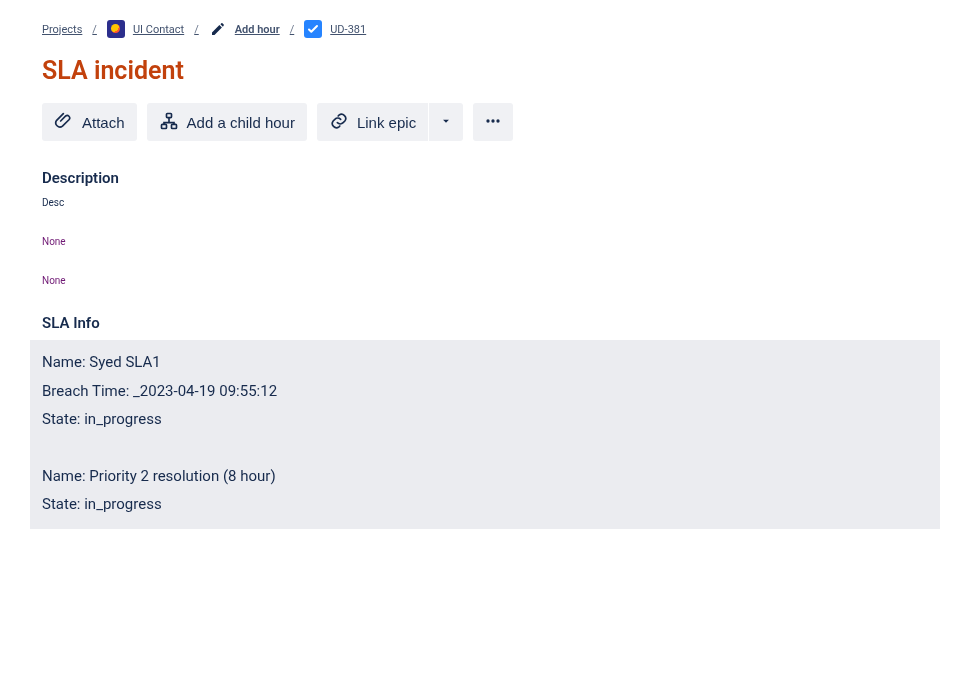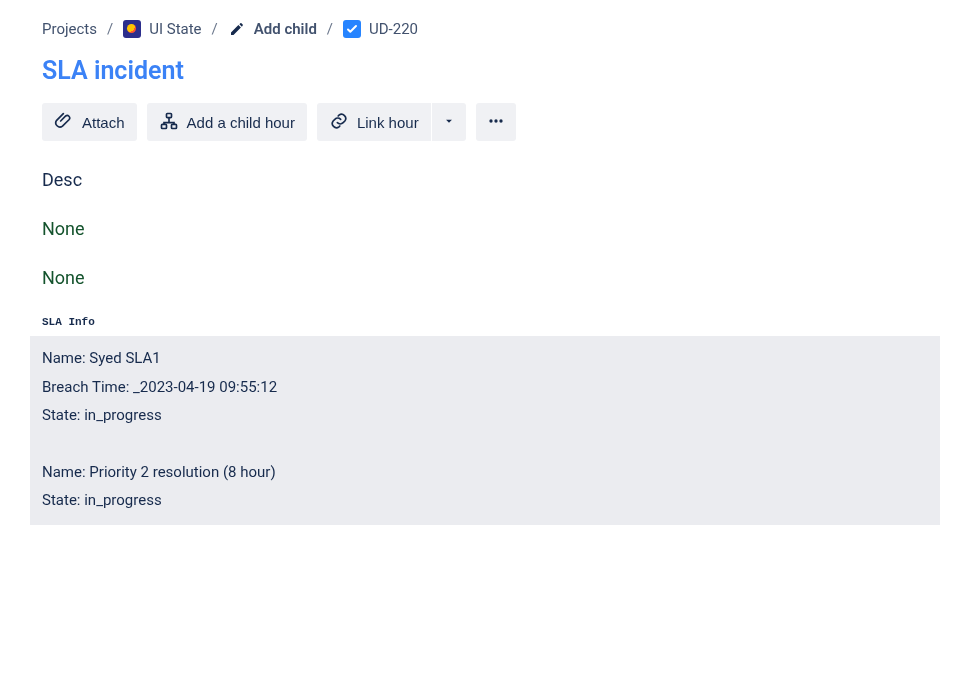--- a/index.html
+++ b/index.html
@@ -9,24 +9,26 @@
     font-family: -apple-system, BlinkMacSystemFont, "Segoe UI", Roboto, Helvetica, Arial, sans-serif;
     font-size: 14px;
     color: #172B4D;
     background: #fff;
     width: 972px;
   }
 
   
   .breadcrumb {
     display: flex;
+    align-items: center;
     gap: 10px;
-    font-size: 15px;
+    font-size: 11px;
     color: #42526E;
     margin-bottom: 18px;
+    text-decoration: underline;
   }
   .breadcrumb .crumb {
     display: flex;
     align-items: center;
     gap: 8px;
     cursor: pointer;
   }
   .breadcrumb .sep { color: #6B778C; }
   .bc-icon {
     width: 18px;
@@ -47,21 +49,21 @@
     width:9px;height:9px;border-radius:50%;
     background: radial-gradient(circle at 30% 30%, #FFC400 0 55%, #FF5630 56% 100%);
     top:4px;left:4px;
   }
 
   
   h1.page-title {
     margin: 0 0 18px 0;
     font-size: 25px;
     font-weight: 600;
-    color: #3b82f6;
+    color: #c2410c;
   }
 
   
   .actions {
     display: flex;
     gap: 10px;
     margin-bottom: 28px;
   }
   .btn {
     background: #F0F1F4;
@@ -82,70 +84,69 @@
 
   
   .section { margin-bottom: 28px; }
   .section-label {
     font-size: 15px;
     font-weight: 600;
     color: #172B4D;
     margin-bottom: 10px;
   }
   .section-value {
-    font-size: 18px;
-    color: #172B4D;
-  }
-  .section-value.muted { color: #14532d; }
+    font-size: 10px;
+    color: #172B4D;
+  }
+  .section-value.muted { color: #701a75; }
 
   
   .sla-wrap { margin-left: -12px; margin-right: -10px; }
   .sla-heading {
-    font-size: 11px;
+    font-size: 15px;
     font-weight: 600;
     color: #172B4D;
     padding: 0 12px 8px 12px;
-    font-family: Liberation Mono, monospace;
   }
   .sla-panel {
     background: #EBECF0;
     padding: 8px 20px 10px 12px;
   }
   .sla-block { margin-bottom: 14px; font-size: 15px; line-height: 1.9; color:#172B4D;}
   .sla-block:last-child { margin-bottom: 0; margin-top: 28px; }
   .sla-line span.k { }
 </style>
 </head>
 <body>
 
 <nav class="breadcrumb">
   <span class="crumb">Projects</span>
   <span class="sep">/</span>
   <span class="crumb">
     <span class="bc-icon project-icon"></span>
-    <span>UI State</span>
+    <span>UI Contact</span>
   </span>
   <span class="sep">/</span>
   <span class="crumb">
     <span class="bc-icon">
       <svg width="16" height="16" viewBox="0 0 16 16">
           <path fill="#172B4D" d="M2 11.5V14h2.5l7.4-7.4-2.5-2.5L2 11.5zM13.7 4.6c.3-.3.3-.7 0-1l-1.3-1.3c-.3-.3-.7-.3-1 0l-1 1 2.5 2.5 0.8-1.2z"></path>
         </svg>
     </span>
-    <span style="font-weight:600;">Add child</span>
+    <span style="font-weight:600;">Add hour</span>
   </span>
   <span class="sep">/</span>
   <span class="crumb">
     <span class="bc-icon">
       <svg width="18" height="18" viewBox="0 0 18 18">
           <rect width="18" height="18" rx="3" fill="#2684FF"></rect>
           <path d="M5 9.5l2.3 2.3L13 6" stroke="#fff" stroke-width="2" fill="none" stroke-linecap="round" stroke-linejoin="round"></path>
         </svg>
     </span>
-    <span>UD-220</span>
+    <span>UD-381</span>
   </span>
 </nav>
 
 <h1 class="page-title">SLA incident</h1>
 
 <div class="actions">
   <button class="btn">
     <span>
       <svg width="20" height="20" viewBox="0 0 24 24">
           <path fill="none" stroke="#172B4D" stroke-width="2" stroke-linecap="round" d="M8 12l6-6a3 3 0 014.2 4.2l-8 8a5 5 0 01-7-7l8-8"></path>
@@ -171,21 +172,21 @@
   <div style="display:flex;">
     <button class="btn" style="border-top-right-radius:0;border-bottom-right-radius:0;">
       <span>
         <svg width="20" height="20" viewBox="0 0 24 24">
             <g stroke="#172B4D" stroke-width="2" fill="none" stroke-linecap="round">
               <path d="M10 14a5 5 0 007 0l2-2a5 5 0 00-7-7l-1 1"></path>
               <path d="M14 10a5 5 0 00-7 0l-2 2a5 5 0 007 7l1-1"></path>
             </g>
           </svg>
       </span>
-      <span>Link hour</span>
+      <span>Link epic</span>
     </button>
     <button class="btn icon-only" style="border-top-left-radius:0;border-bottom-left-radius:0;margin-left:1px;">
       <span>
         <svg width="14" height="14" viewBox="0 0 24 24">
             <path fill="#172B4D" d="M7 10l5 5 5-5z"></path>
           </svg>
       </span>
     </button>
   </div>
 
@@ -196,20 +197,21 @@
             <circle cx="6" cy="12" r="2"></circle>
             <circle cx="12" cy="12" r="2"></circle>
             <circle cx="18" cy="12" r="2"></circle>
           </g>
         </svg>
     </span>
   </button>
 </div>
 
 <div class="section">
+  <div class="section-label">Description</div>
   <div class="section-value">Desc</div>
 </div>
 
 <div class="section">
   <div class="section-value muted">None</div>
 </div>
 
 <div class="section">
   <div class="section-value muted">None</div>
 </div>

